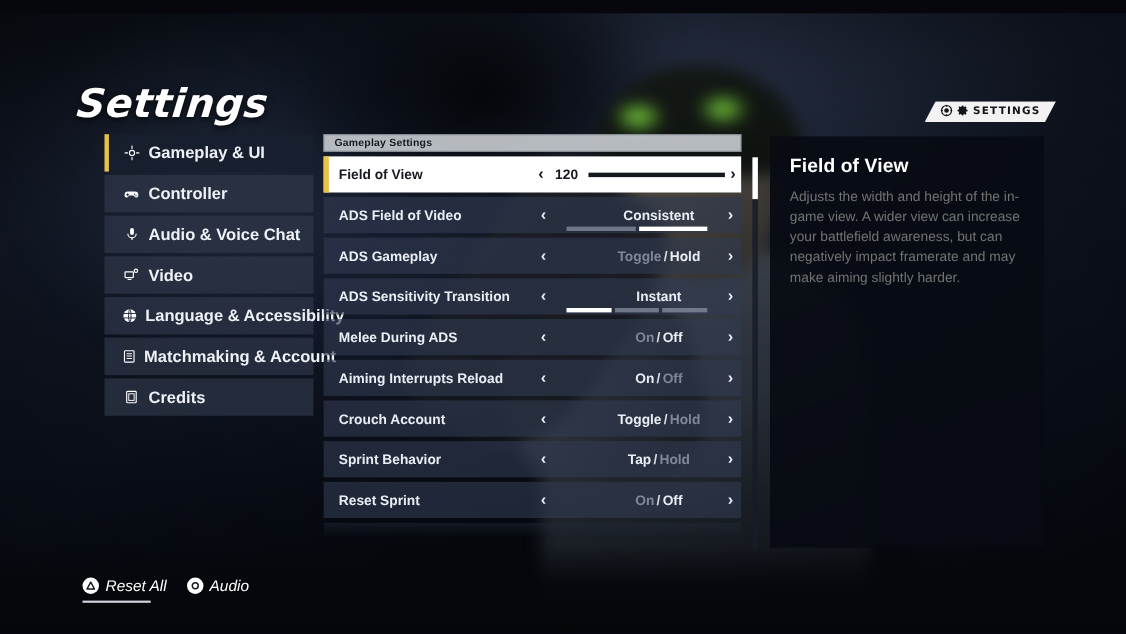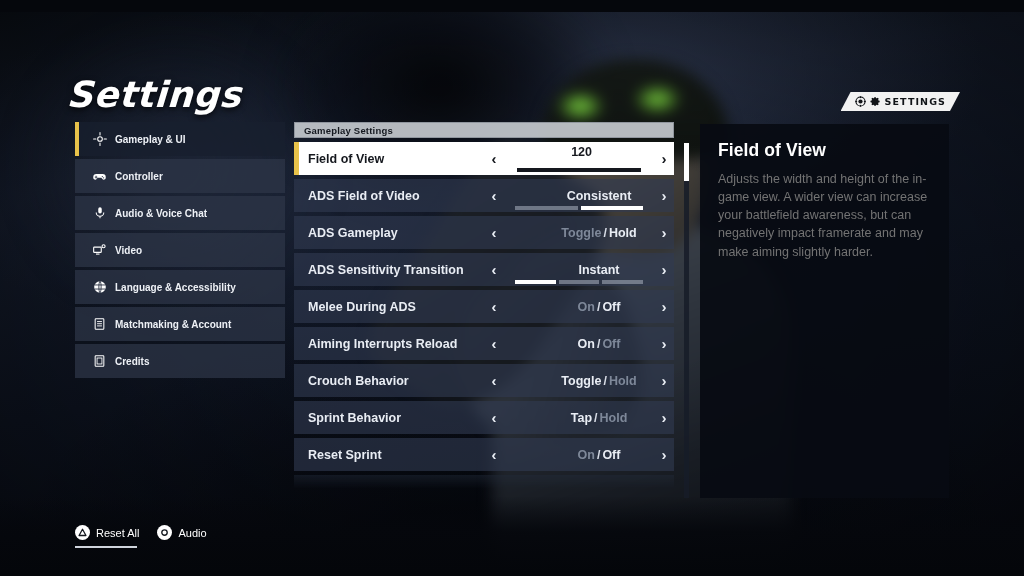--- a/index.html
+++ b/index.html
@@ -110,21 +110,21 @@
   }
 
   
   #sidebar {
     position:absolute; left:75px; top:122px; width:210px;
   }
   .side-item {
     position:relative; height:34px; margin-bottom:3px;
     display:flex; align-items:center; padding-left:16px;
     background:rgba(46,54,72,.72);
-    color:#eef1f6; font-size:10px; font-weight:bold;
+    color:#eef1f6; font-size:15px; font-weight:bold;margin-left:20px;
   }
   .side-item.active { background:rgba(24,31,46,.80); }
   .side-item.active:before {
     content:""; position:absolute; left:0; top:0; bottom:0; width:4px;
     background:#e8c24a;
   }
   .side-item .si-icon {
     width:17px; margin-right:7px; display:flex; align-items:center;
     justify-content:center; color:#ffffff;
   }
@@ -160,21 +160,21 @@
   }
   .row .r-value {
     flex:1; position:relative; display:flex; align-items:center;
     justify-content:center; height:100%;
   }
   .v-text { font-size:12.5px; font-weight:bold; white-space:nowrap;margin-left:40px; }
   .v-text .dim { color:#7e8899; }
   .v-sep { color:#d8dde6; margin:0 2px; }
 
   
-  .slider-wrap { display:flex; align-items:center; gap:9px;flex-direction:column; }
+  .slider-wrap { display:flex; align-items:center; gap:9px; }
   .slider-num { font-size:12.5px; font-weight:bold; color:#15181e; min-width:26px; text-align:right; }
   .slider-bar { position:relative; width:124px; height:4px; background:#cfd3d9; }
   .slider-fill { position:absolute; left:0; top:0; bottom:0; background:#15181e; }
 
   
   .segs {
     position:absolute; left:50%; transform:translateX(-50%);
     bottom:2px; display:flex; gap:3px; width:128px;
   }
   .segs .seg { flex:1; height:4px; background:rgba(150,158,172,.65); }
@@ -207,21 +207,21 @@
     font-size:17.5px; font-weight:bold; color:#ffffff;
     margin-bottom:9px; letter-spacing:.1px;
   }
   #desc p {
     font-size:12.5px; line-height:1.45; color:#737373; font-weight:normal;
   }
 
   
   #bottom { position:absolute; left:75px; bottom:24px; }
   #prompts { display:flex; align-items:center; gap:18px; }
-  .prompt { display:flex; align-items:center; gap:6px; color:#ffffff; font-size:11px; }
+  .prompt { display:flex; align-items:center; gap:6px; color:#ffffff; font-size:14px;font-style:italic; }
   .pad-btn {
     width:15px; height:15px; border-radius:50%; background:#ffffff;
     display:flex; align-items:center; justify-content:center;
   }
   .pad-btn svg { display:block; }
   #underline { width:62px; height:2px; background:#cfd4dc; margin:6px 0 4px 0; }
   #statusline {
     font-size:8.5px; letter-spacing:.35px; color:#c3c9d4;
     font-weight:bold; white-space:nowrap;
   }
@@ -395,21 +395,21 @@
       </div>
       <div class="row">
         <span class="r-label">Aiming Interrupts Reload</span>
         <span class="arrow">‹</span>
         <span class="r-value">
           <span class="v-text"><span class="">On</span><span class="v-sep">/</span><span class="dim">Off</span></span>
         </span>
         <span class="arrow">›</span>
       </div>
       <div class="row">
-        <span class="r-label">Crouch Behavior</span>
+        <span class="r-label">Crouch Account</span>
         <span class="arrow">‹</span>
         <span class="r-value">
           <span class="v-text"><span class="">Toggle</span><span class="v-sep">/</span><span class="dim">Hold</span></span>
         </span>
         <span class="arrow">›</span>
       </div>
       <div class="row">
         <span class="r-label">Sprint Behavior</span>
         <span class="arrow">‹</span>
         <span class="r-value">

